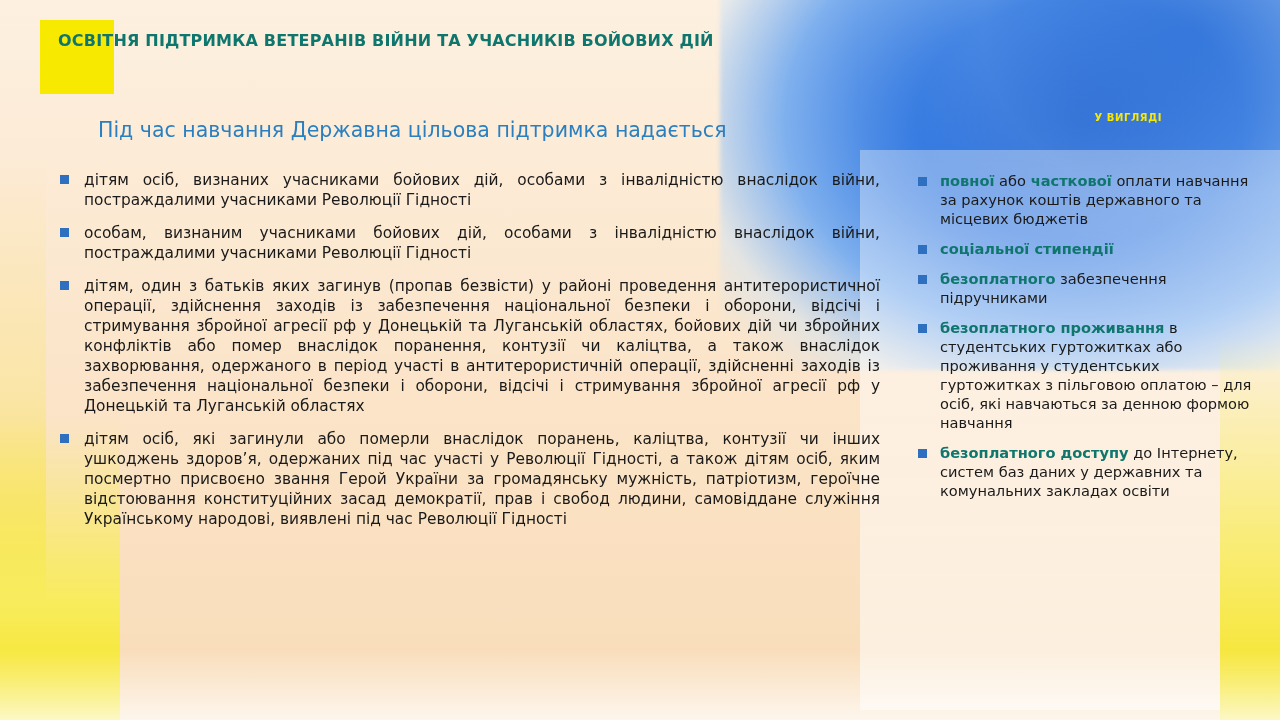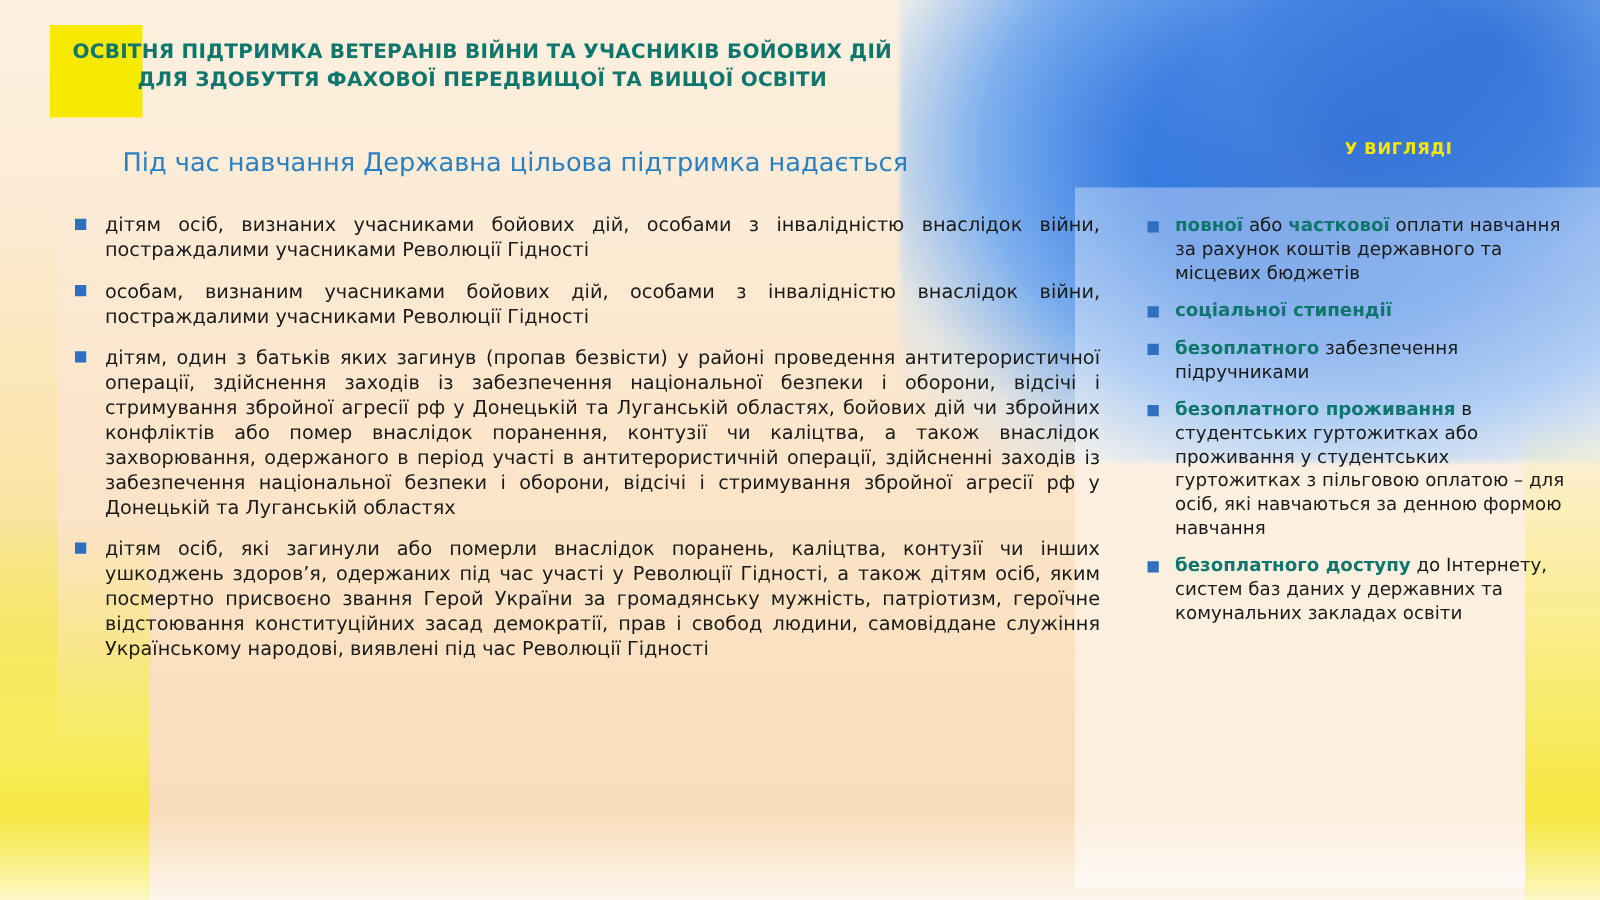--- a/index.html
+++ b/index.html
@@ -120,21 +120,21 @@
     top: 118px;
     width: 800px;
     font-size: 20.5px;
     color: #2a7fc0;
     z-index: 5;
   }
   .subtitle-right {
     position: absolute;
     right: 118px;
     top: 112px;
-    font-size: 13px;
+    font-size: 10px;
     font-weight: bold;
     color: #f7ea00;
     letter-spacing: 0.6px;
     z-index: 6;
   }
 
   
   .col-left {
     position: absolute;
     left: 60px;
@@ -212,21 +212,20 @@
   <div class="bg-blue-soft"></div>
   <div class="bg-right-panel"></div>
   <div class="bg-yellow-left2"></div>
   <div class="bg-yellow-left"></div>
   <div class="bg-yellow-right"></div>
   <div class="bg-bottom-fade"></div>
   <div class="yellow-square"></div>
 
   <div class="title-block">
     <div class="title-line">ОСВІТНЯ ПІДТРИМКА ВЕТЕРАНІВ ВІЙНИ ТА УЧАСНИКІВ БОЙОВИХ ДІЙ</div>
-    <div class="title-line second">ДЛЯ ЗДОБУТТЯ ФАХОВОЇ ПЕРЕДВИЩОЇ ТА ВИЩОЇ  ОСВІТИ</div>
   </div>
 
   <div class="subtitle">Під час навчання Державна цільова підтримка надається</div>
   <div class="subtitle-right">У ВИГЛЯДІ</div>
 
   <div class="col-left">
     <ul>
       <li>
         <span class="bullet"></span>
         <span>дітям осіб, визнаних учасниками бойових дій, особами з інвалідністю внаслідок війни, постраждалими учасниками Революції Гідності</span>

